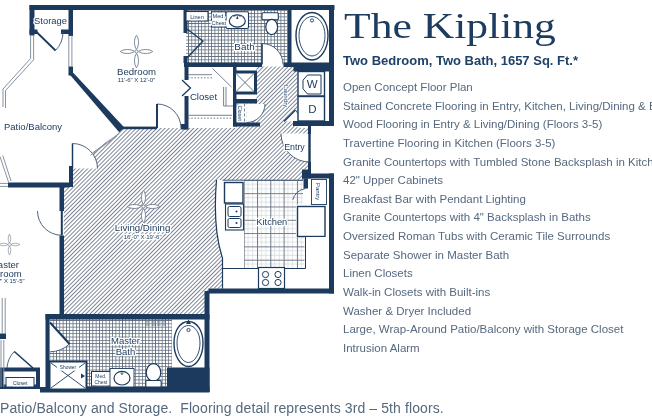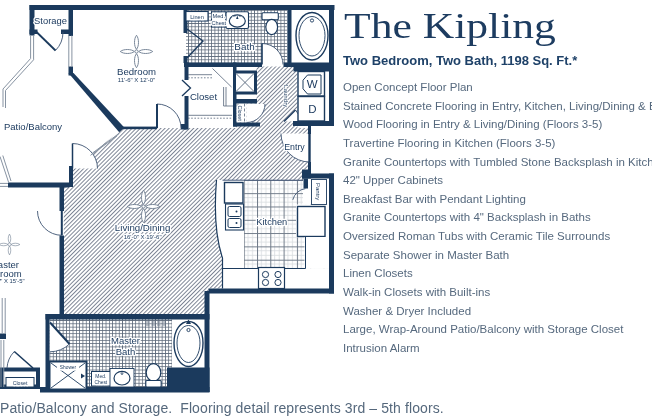--- a/index.html
+++ b/index.html
@@ -297,21 +297,21 @@
       </g>
   <g font-size="5.4">
         <text x="0" y="0" transform="translate(238,105.5) rotate(90)">Closet</text>
       </g>
   <g font-size="6">
         <text x="0" y="0" transform="translate(316,183) rotate(90)">Pantry</text>
       </g>
 </g>
 </svg>
 <div id="title">The Kipling</div>
-<div id="subtitle">Two Bedroom, Two Bath, 1198 Sq. Ft.*</div>
+<div id="subtitle">Two Bedroom, Two Bath, 1657 Sq. Ft.*</div>
 <div id="feats">
 Open Concept Floor Plan<br>
 Stained Concrete Flooring in Entry, Kitchen, Living/Dining &amp; Baths (Floors 1-2)<br>
 Wood Flooring in Entry &amp; Living/Dining (Floors 3-5)<br>
 Travertine Flooring in Kitchen (Floors 3-5)<br>
 Granite Countertops with Tumbled Stone Backsplash in Kitchens<br>
 42" Upper Cabinets<br>
 Breakfast Bar with Pendant Lighting<br>
 Granite Countertops with 4" Backsplash in Baths<br>
 Oversized Roman Tubs with Ceramic Tile Surrounds<br>

